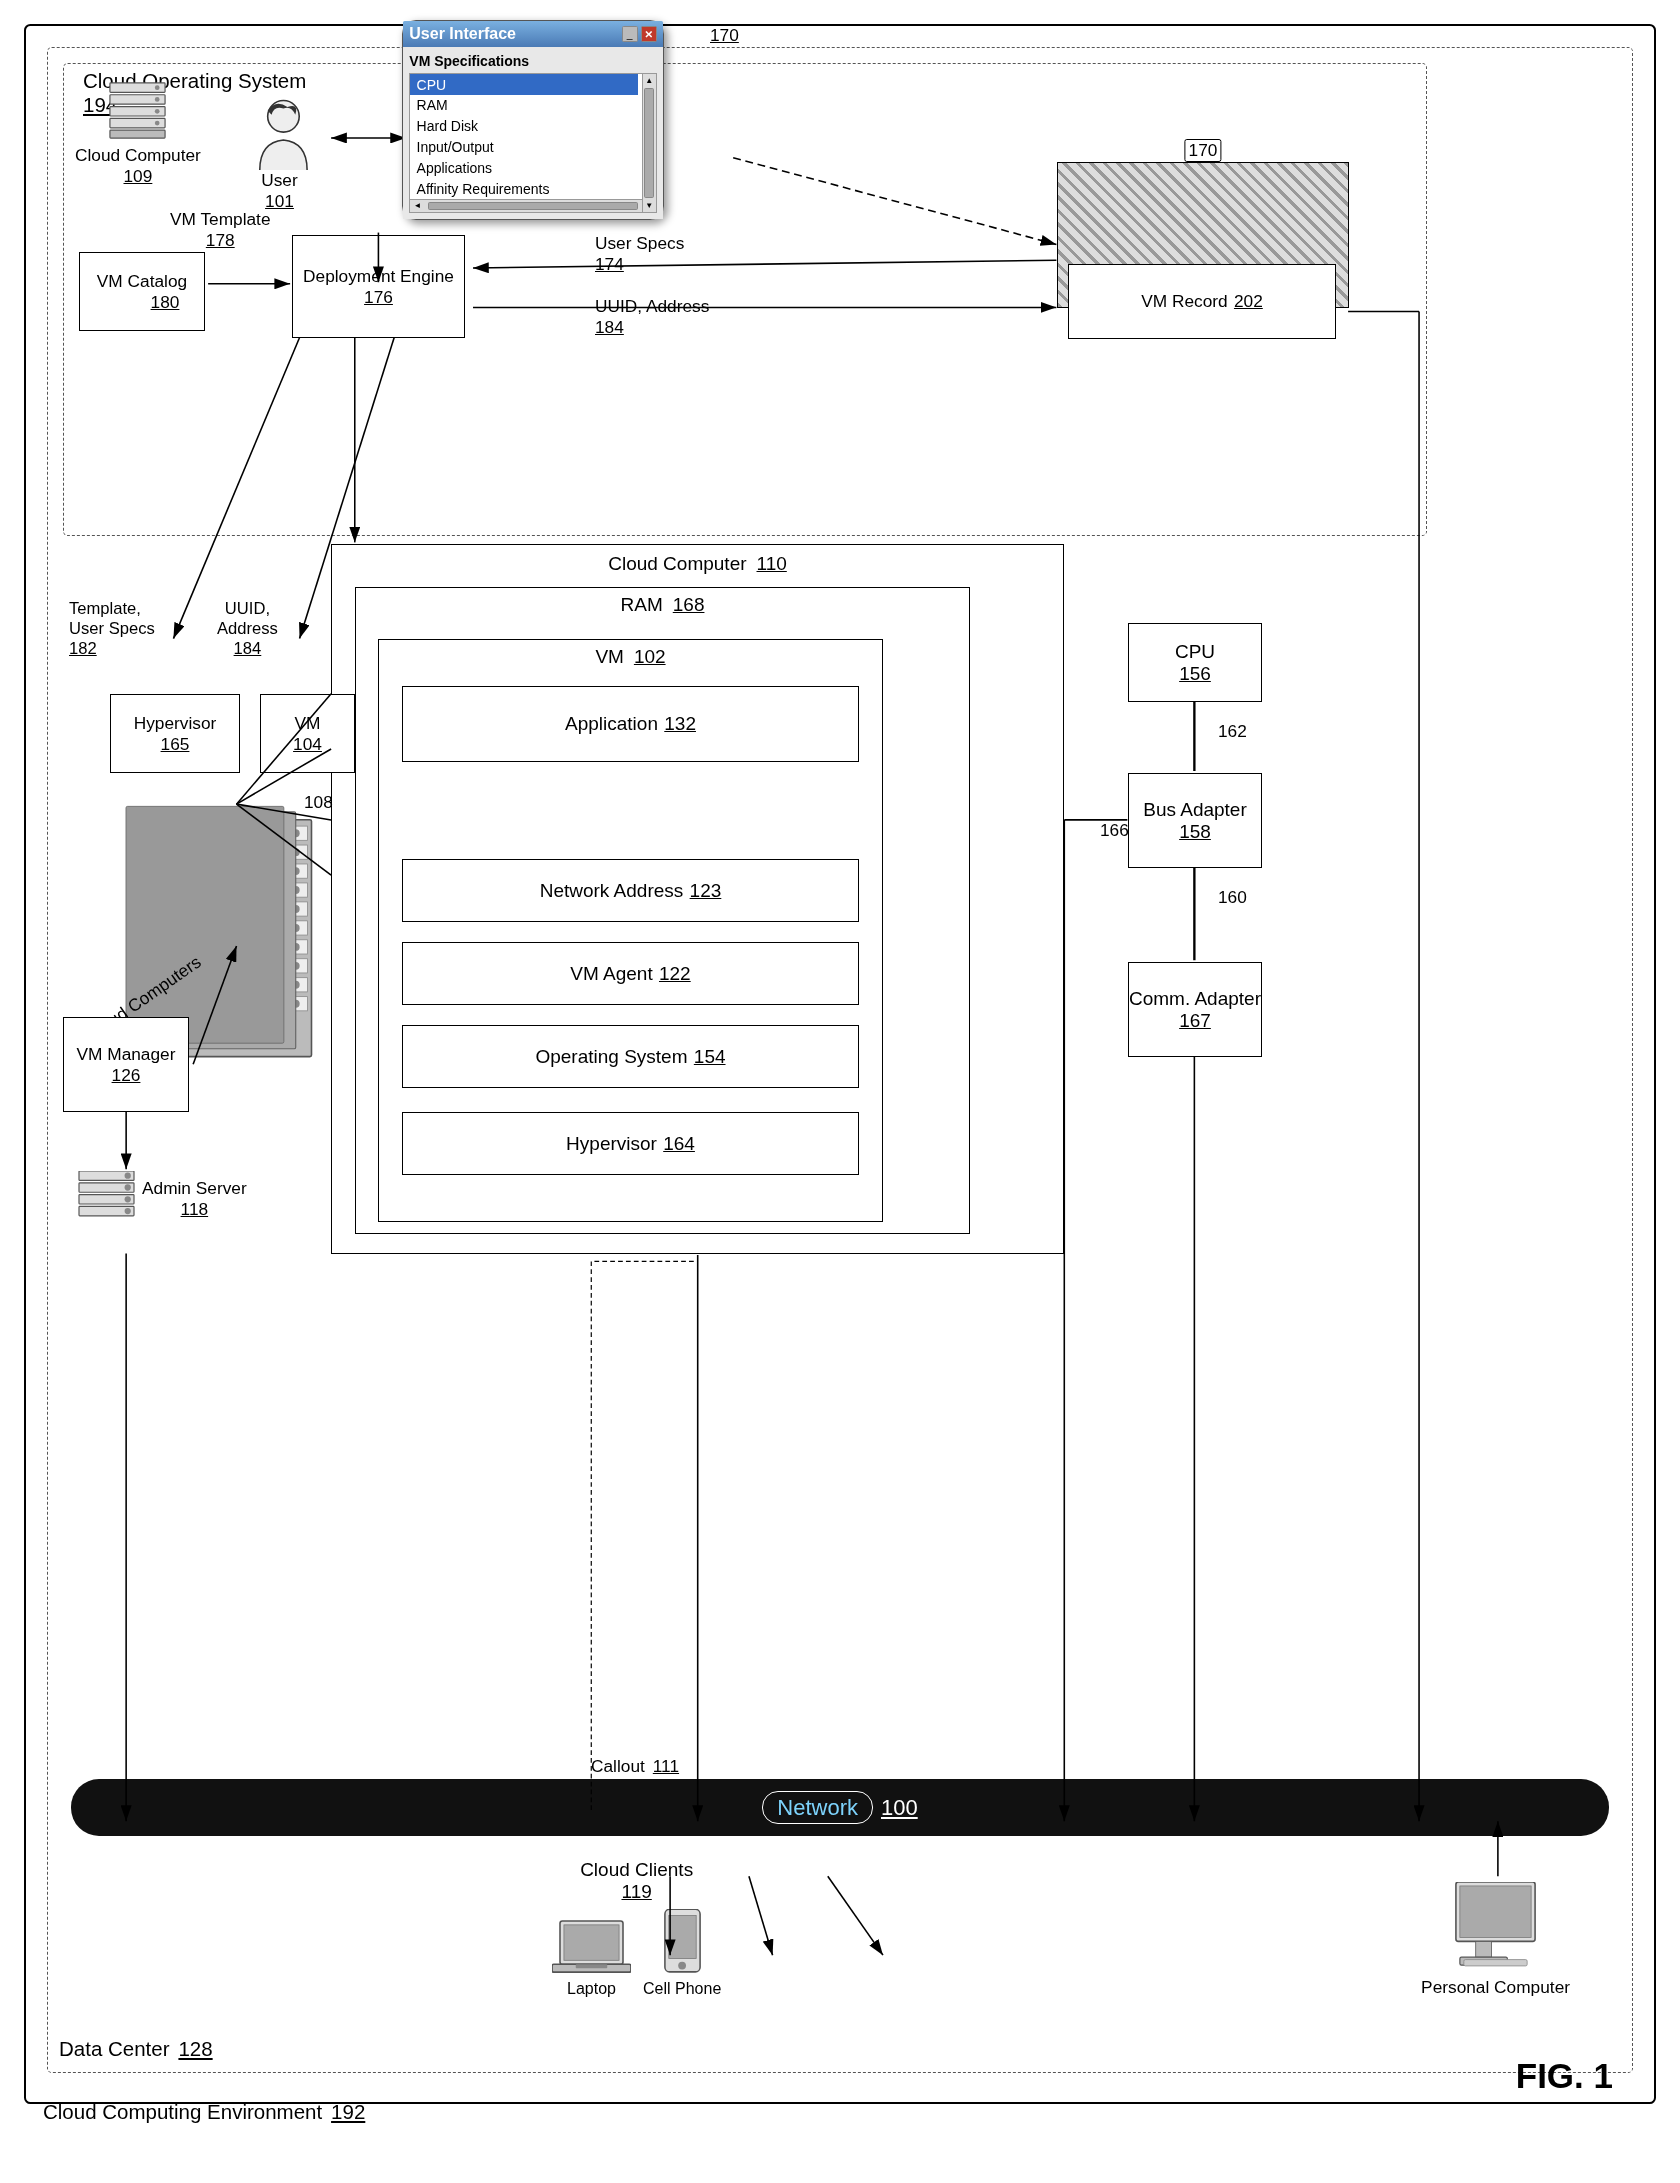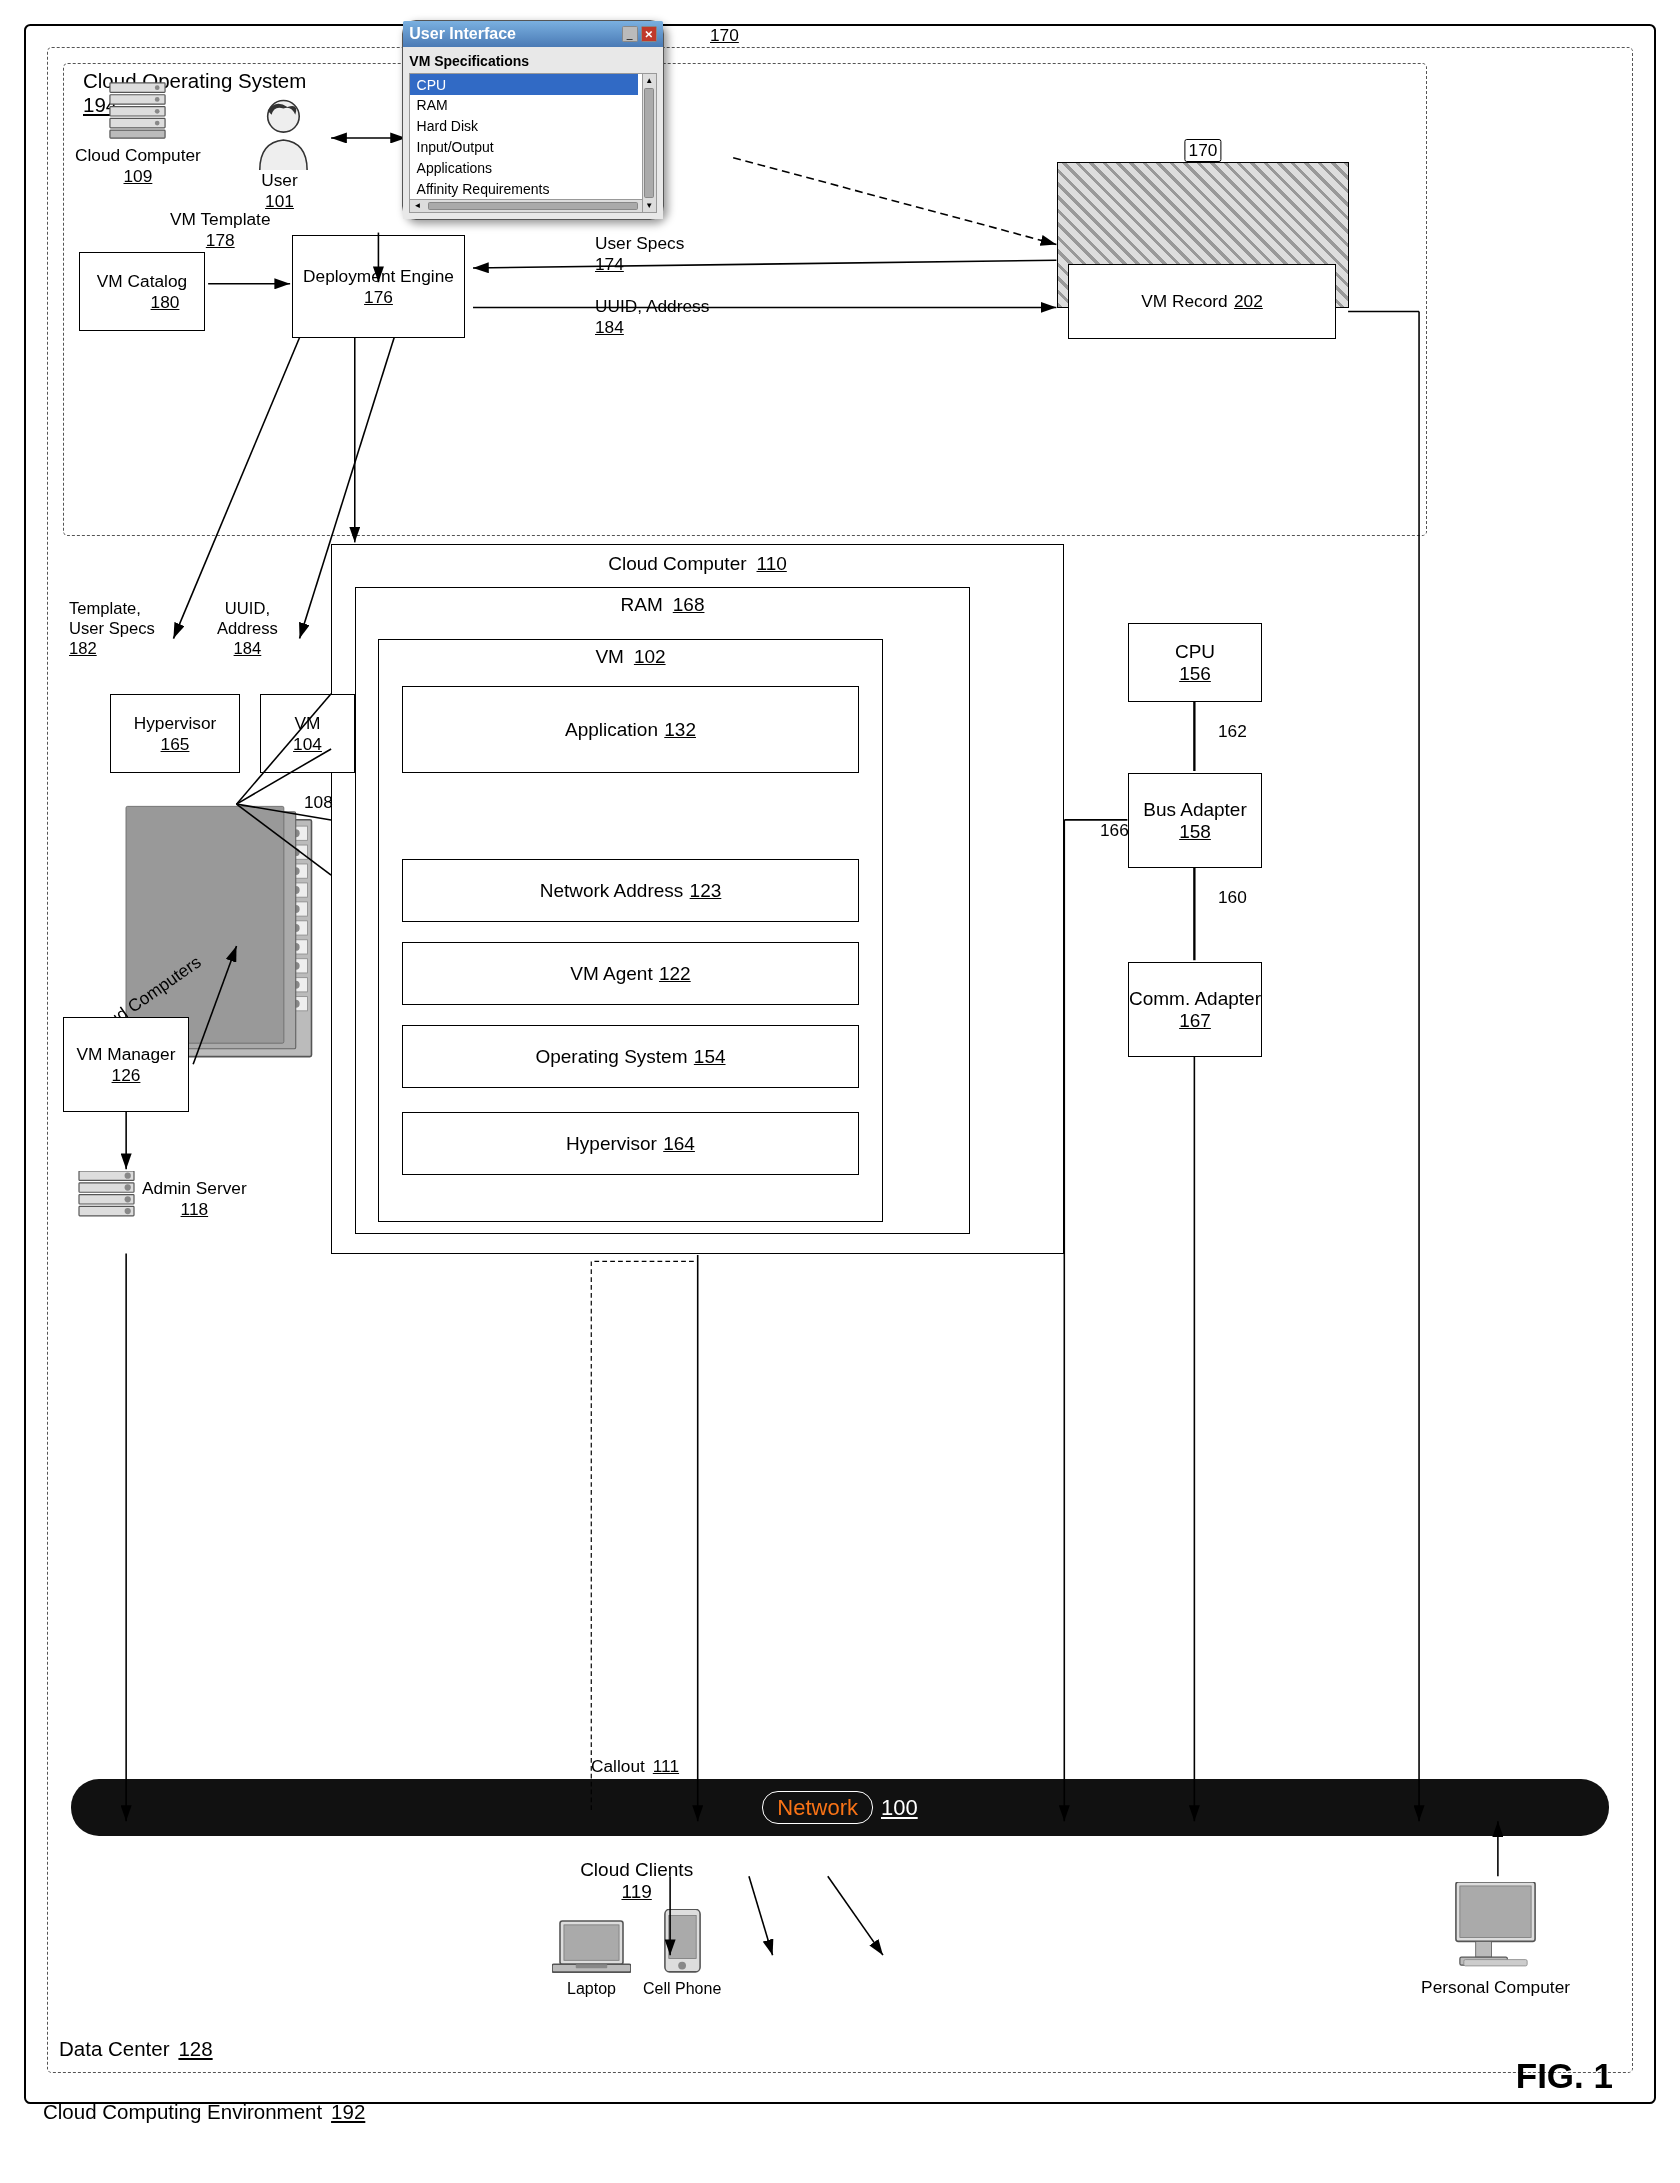--- a/index.html
+++ b/index.html
@@ -207,21 +207,21 @@
     </div>
   </div>
 
   <div style="position:absolute; top:639px; left:378px; width:505px; height:583px; border:1.6px solid #000; background:#fff;">
     <div style="position:absolute; top:6.3px; left:50%; transform:translateX(-50%); font-size:19px; white-space:nowrap;">
       <span>VM</span>
       <span style="text-decoration:underline; margin-left:4.7px;">102</span>
     </div>
   </div>
 
-  <div style="position:absolute; top:686px; left:402px; width:457px; height:87px; border:1.6px solid #000; background:#fff; display:flex; align-items:center; justify-content:center;">
+  <div style="position:absolute; top:686px; left:402px; width:457px; height:76px; border:1.6px solid #000; background:#fff; display:flex; align-items:center; justify-content:center;">
     <span style="font-size:19px;">Application</span>
     <span style="font-size:19px; text-decoration:underline; margin-left:6.3px;">132</span>
   </div>
 
 
   <div style="position:absolute; top:859px; left:402px; width:457px; height:63px; border:1.6px solid #000; background:#fff; display:flex; align-items:center; justify-content:center;">
     <span style="font-size:19px;">Network Address</span>
     <span style="font-size:19px; text-decoration:underline; margin-left:6.3px;">123</span>
   </div>
 
@@ -346,21 +346,21 @@
   </div>
 
   <div style="position:absolute; top:599px; left:217px; font-size:16.6px; text-align:center;">
     <div>UUID,</div>
     <div>Address</div>
     <div style="text-decoration:underline;">184</div>
   </div>
 
   <div style="position:absolute; bottom:347px; left:71px; right:71px; height:57px; background:#111; border-radius:28px; display:flex; align-items:center; justify-content:center;">
     <div style="border:1.6px solid #fff; border-radius:16px; padding:2.4px 14px; margin-right:8px;">
-      <span style="color:#f97316; font-size:22px;">Network</span>
+      <span style="color:#7dd3fc; font-size:22px;">Network</span>
     </div>
     <span style="color:#fff; font-size:22px; text-decoration:underline;">100</span>
   </div>
 
   <div style="position:absolute; bottom:406px; left:591px; font-size:17.3px;">
     <span>Callout</span>
     <span style="text-decoration:underline; margin-left:3.2px;">111</span>
   </div>
 
   <div style="position:absolute; bottom:185px; left:552px; display:flex; flex-direction:column; align-items:center;">

